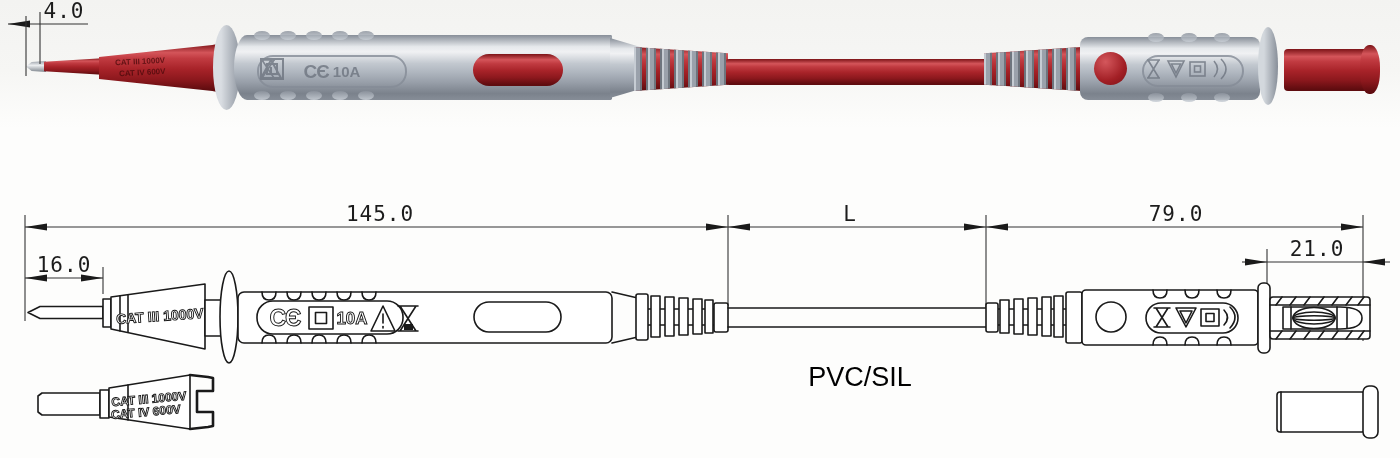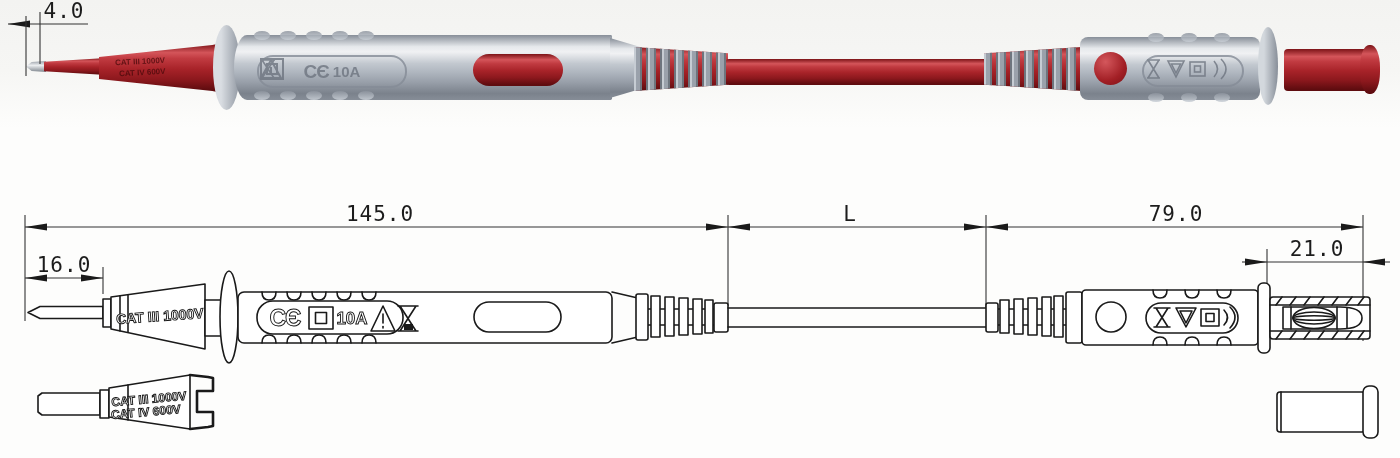--- a/index.html
+++ b/index.html
@@ -277,13 +277,14 @@
       <text class="outline-txt" x="146" y="416" font-size="12" transform="rotate(-5 146 413)">CAT IV 600V</text>
     </g>
 
     <g>
       <rect class="lnw" x="1277" y="392" width="88" height="40" rx="3"></rect>
       <line class="ln" x1="1281" y1="392" x2="1281" y2="432"></line>
       <rect class="lnw" x="1363" y="386" width="15" height="52" rx="6"></rect>
     </g>
   </svg>
 
+  <div id="pvc-label">PVC/SIL</div>
 </div>
 
 </body></html>

